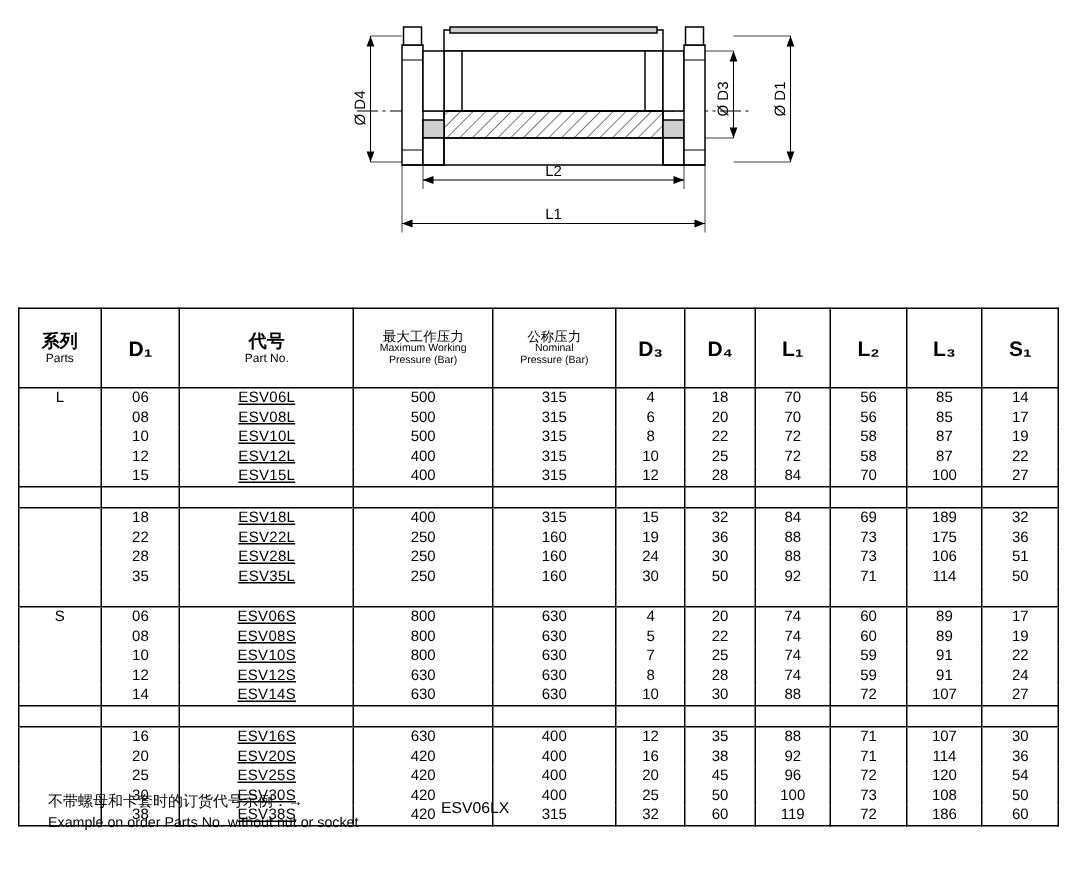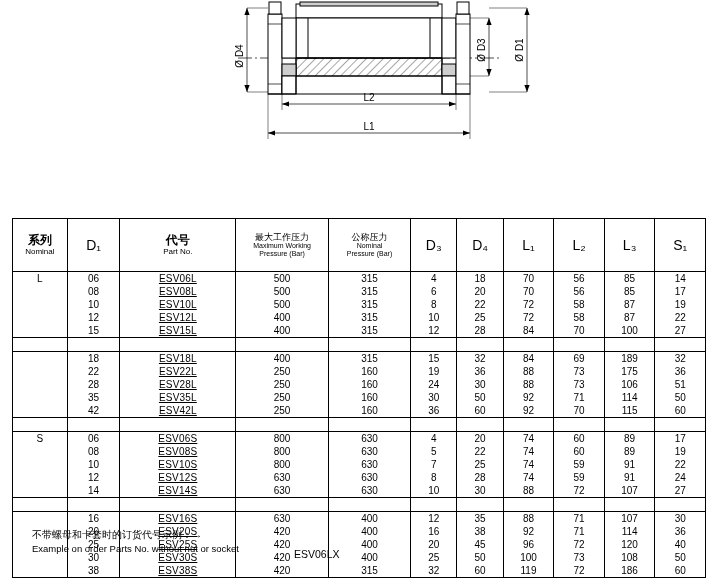--- a/index.html
+++ b/index.html
@@ -14,28 +14,29 @@
     color: #000000;
     position: relative;
     overflow: hidden;
   }
 
   
   #drawing {
     position: relative;
     width: 713px;
     height: 190px;
+    margin-top: 16px;
   }
   #drawing svg { display: block; }
 
   
   #spec-table-wrap {
     position: absolute;
     left: 12px;
-    top: 218px;
+    top: 205px;
     width: 694px;
   }
   table.spec {
     border-collapse: collapse;
     width: 694px;
     table-layout: fixed;
     font-size: 10px;
   }
   table.spec th, table.spec td {
     border: 1px solid #000;
@@ -62,21 +63,21 @@
     display: block;
     color: #000;
   }
   .hd-en-xs {
     font-size: 7px;
     display: block;
     line-height: 1.1;
   }
   .hd-big {
     font-size: 14px;
-    font-weight: normal;
+    font-weight: bold;
     display: block;
   }
   table.spec tbody td {
     height: 13px;
     font-size: 10px;
   }
   td.series-cell {
     font-size: 11px;
     vertical-align: top;
     padding-top: 2px;
@@ -108,21 +109,21 @@
     left: 12px;
     top: 527px;
     font-size: 10px;
     line-height: 1.5;
     margin-left: 20px;
   }
   #footnote .line2 { font-size: 9.5px; }
   #footnote-code {
     position: absolute;
     left: 294px;
-    top: 548px;
+    top: 533px;
     font-size: 10.5px;
   }
   .dimtext { font-size: 10px; font-family: "Liberation Sans", sans-serif; }
 </style>
 </head>
 <body>
 
 <div id="drawing">
   <svg width="719" height="190" viewBox="0 0 719 190" xmlns="http://www.w3.org/2000/svg">
     <g stroke="#000" fill="none" stroke-width="1">
@@ -220,21 +221,21 @@
       <col style="width:44px">
       <col style="width:48px">
       <col style="width:48px">
       <col style="width:48px">
       <col style="width:48px">
     </colgroup>
     <thead>
       <tr>
         <th>
           <span class="hd-cn">系列</span>
-          <span class="hd-en">Nominal</span>
+          <span class="hd-en">Parts</span>
         </th>
         <th>
           <span class="hd-big">D₁</span>
         </th>
         <th>
           <span class="hd-cn">代号</span>
           <span class="hd-en">Part No.</span>
         </th>
         <th>
           <span class="hd-cn-sm">最大工作压力</span>
@@ -395,33 +396,20 @@
           <td class="partno">ESV35L</td>
           <td>250</td>
           <td>160</td>
           <td>30</td>
           <td>50</td>
           <td>92</td>
           <td>71</td>
           <td>114</td>
           <td>50</td>
         </tr>
-        <tr class="last-row">
-          <td class="series-cell">&nbsp;</td>
-          <td>42</td>
-          <td class="partno">ESV42L</td>
-          <td>250</td>
-          <td>160</td>
-          <td>36</td>
-          <td>60</td>
-          <td>92</td>
-          <td>70</td>
-          <td>115</td>
-          <td>60</td>
-        </tr>
       </tbody>
       <tbody>
         <tr class="gap-row">
           <td>&nbsp;</td>
           <td>&nbsp;</td>
           <td>&nbsp;</td>
           <td>&nbsp;</td>
           <td>&nbsp;</td>
           <td>&nbsp;</td>
           <td>&nbsp;</td>
@@ -544,21 +532,21 @@
           <td class="series-cell">&nbsp;</td>
           <td>25</td>
           <td class="partno">ESV25S</td>
           <td>420</td>
           <td>400</td>
           <td>20</td>
           <td>45</td>
           <td>96</td>
           <td>72</td>
           <td>120</td>
-          <td>40</td>
+          <td>54</td>
         </tr>
         <tr>
           <td class="series-cell">&nbsp;</td>
           <td>30</td>
           <td class="partno">ESV30S</td>
           <td>420</td>
           <td>400</td>
           <td>25</td>
           <td>50</td>
           <td>100</td>

